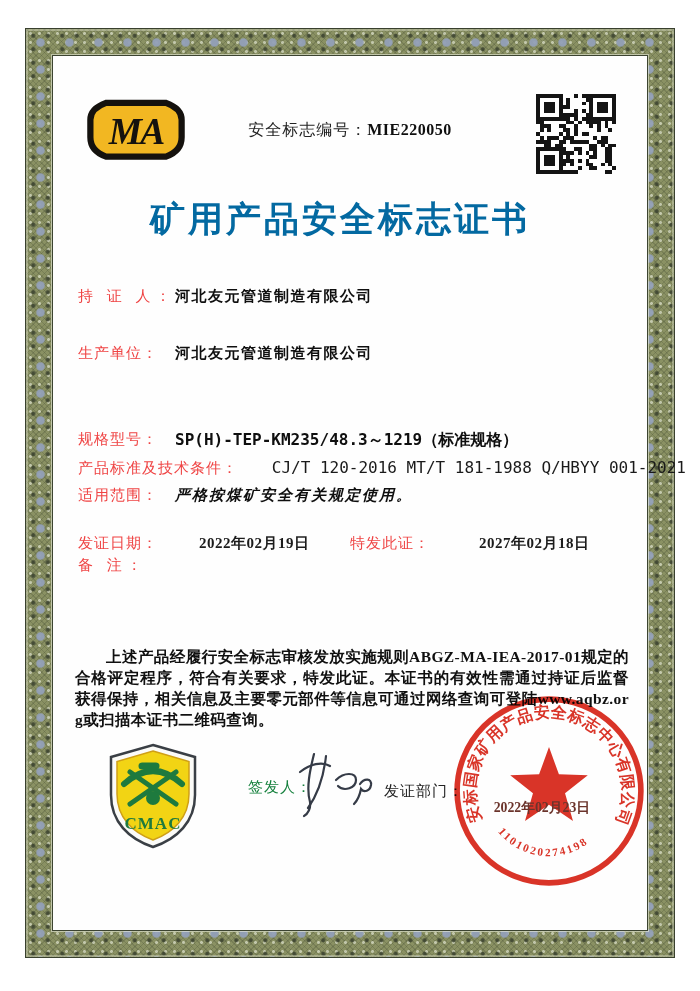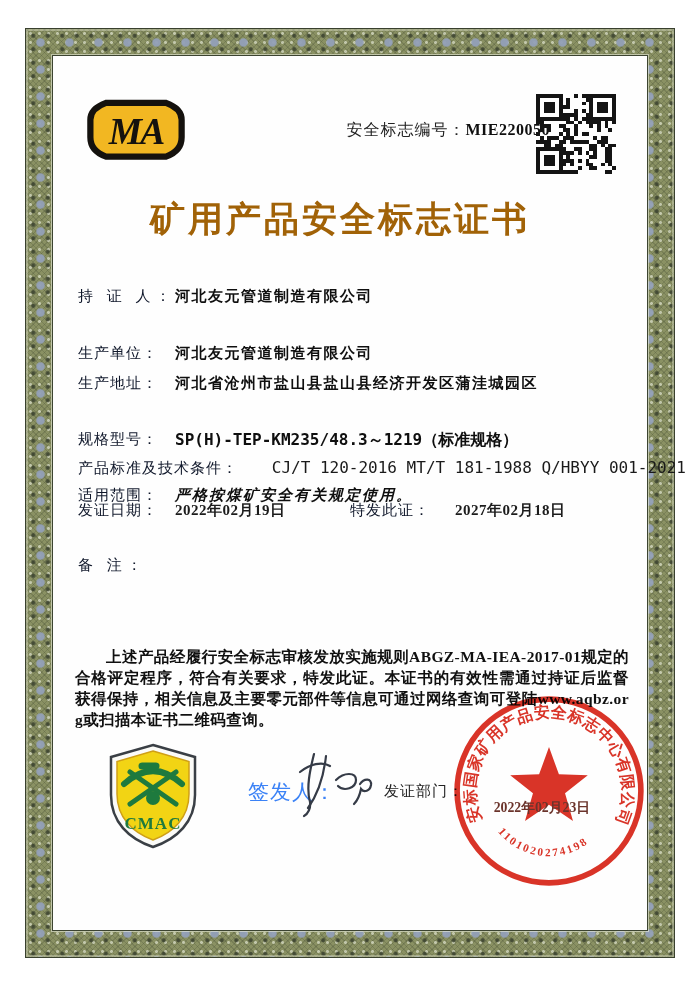--- a/index.html
+++ b/index.html
@@ -24,46 +24,46 @@
   .paper {
     position:absolute; left:52px; top:55px; width:596px; height:876px;
     background:#fefefe; border:1px solid #3c4431;
     box-shadow: 0 0 0 1px rgba(235,238,220,0.6);
   }
 
   .abs { position:absolute; }
 
   
   .ma-logo { left:86px; top:90px; width:100px; height:82px; }
-  .cert-no { left:150px; top:120px; width:400px; text-align:right; font-size:16px; letter-spacing:1px; color:#222; }
+  .cert-no { left:150px; top:120px; width:400px; text-align:center; font-size:16px; letter-spacing:1px; color:#222; }
   .cert-no .val { font-size:16px; letter-spacing:0.5px; }
   .qr { left:536px; top:94px; width:80px; height:80px; }
 
-  .doc-title { left:0; top:196px; width:680px; text-align:center; font-size:35px; font-weight:bold; letter-spacing:3px; color:#a16207; }
+  .doc-title { left:0; top:196px; width:680px; text-align:center; font-size:35px; font-weight:bold; letter-spacing:3px; color:#0369a1; }
 
   
   .row { position:absolute; left:78px; width:552px; white-space:nowrap; font-size:15px; }
-  .lbl { color:#0f172a; letter-spacing:1px; }
+  .lbl { color:#ef4444; letter-spacing:1px; }
   .lbl.spread { letter-spacing:5px; }
   .val { font-weight:bold; color:#0f0f0f; letter-spacing:1.5px; }
   .val-at { position:absolute; left:97px; top:0; }
   .mono  { font-family:"DejaVu Sans Mono","Liberation Mono",monospace; letter-spacing:0; font-size:16px; }
   .ital  { font-style:italic; letter-spacing:2px; font-weight:bold; }
-  .date-val { font-weight:bold; letter-spacing:0.5px; }
+  .date-val { font-weight:bold; letter-spacing:0.5px;margin-left:24px; }
 
   .statement {
     position:absolute; left:75px; top:646px; width:554px;
     font-size:15.5px; font-weight:bold; line-height:21px;
     text-align:justify; text-indent:2em; color:#101010; letter-spacing:0.4px;
     word-break:break-all;
   }
 
   
   .cmac { left:106px; top:742px; width:94px; height:108px; }
-  .issuer-lbl { left:248px; top:778px; font-size:21px; letter-spacing:1px; color:#3b82f6; }
+  .issuer-lbl { left:248px; top:778px; font-size:15px; letter-spacing:1px; color:#15803d; }
   .signature { left:292px; top:748px; width:86px; height:72px; }
   .dept-lbl { left:384px; top:782px; font-size:15px; letter-spacing:1px; color:#222; }
   .seal { left:452px; top:694px; width:194px; height:194px; mix-blend-mode:multiply; opacity:0.95; z-index:6; }
 
   svg text { font-family:"Liberation Serif","DejaVu Serif",serif; }
 </style>
 </head>
 <body>
 
 <div class="page">
@@ -315,38 +315,34 @@
   <div class="abs doc-title">矿用产品安全标志证书</div>
 
   <div class="row" style="top:287px">
     <span class="lbl spread">持 证 人：</span>
     <span class="val val-at">河北友元管道制造有限公司</span>
   </div>
   <div class="row" style="top:344px">
     <span class="lbl">生产单位：</span>
     <span class="val val-at">河北友元管道制造有限公司</span>
   </div>
-  <div class="row" style="top:374px">
-    <span class="lbl">生产地址：</span>
-    <span class="val val-at">河北省沧州市盐山县盐山县经济开发区蒲洼城园区</span>
-  </div>
   <div class="row" style="top:430px">
     <span class="lbl">规格型号：</span>
     <span class="val val-at mono" style="font-weight:bold">SP(H)-TEP-KM235/48.3～1219（标准规格）</span>
   </div>
   <div class="row" style="top:458px">
     <span class="lbl">产品标准及技术条件：</span>
     <span class="mono" style="margin-left:30px; color:#1a1a1a;">CJ/T 120-2016 MT/T 181-1988 Q/HBYY 001-2021</span>
   </div>
   <div class="row" style="top:486px">
     <span class="lbl">适用范围：</span>
     <span class="val val-at ital">严格按煤矿安全有关规定使用。</span>
   </div>
 
-  <div class="row" style="top:501px">
+  <div class="row" style="top:534px">
     <span class="lbl">发证日期：</span>
     <span class="date-val val-at">2022年02月19日</span>
     <span class="lbl" style="position:absolute; left:272px; top:0;">特发此证：</span>
     <span class="date-val" style="position:absolute; left:377px; top:0;">2027年02月18日</span>
   </div>
 
   <div class="row" style="top:556px">
     <span class="lbl spread">备  注：</span>
     <span class="val val-at"></span>
   </div>

